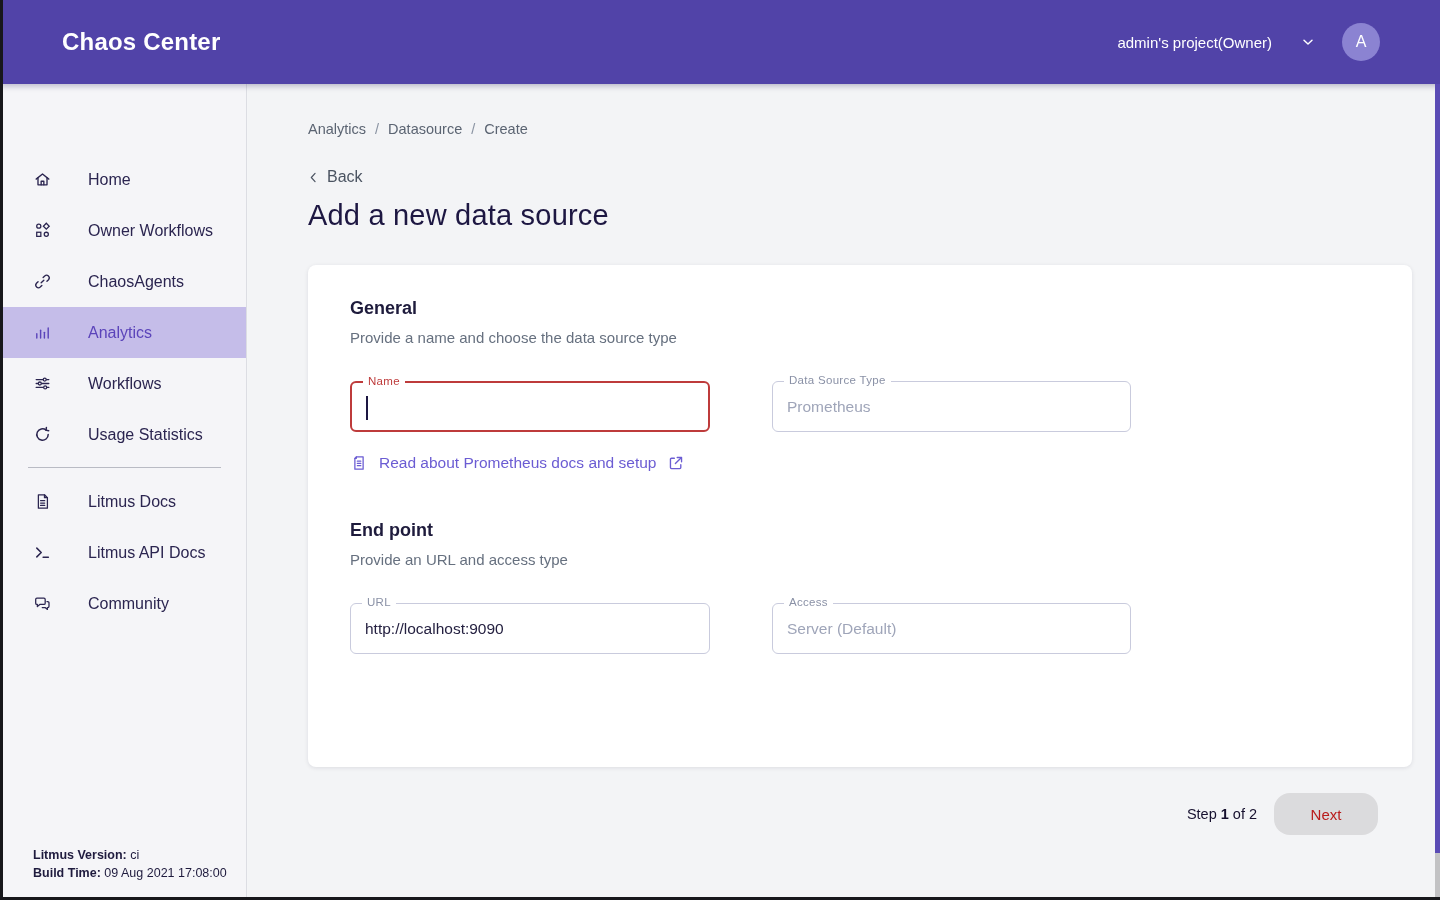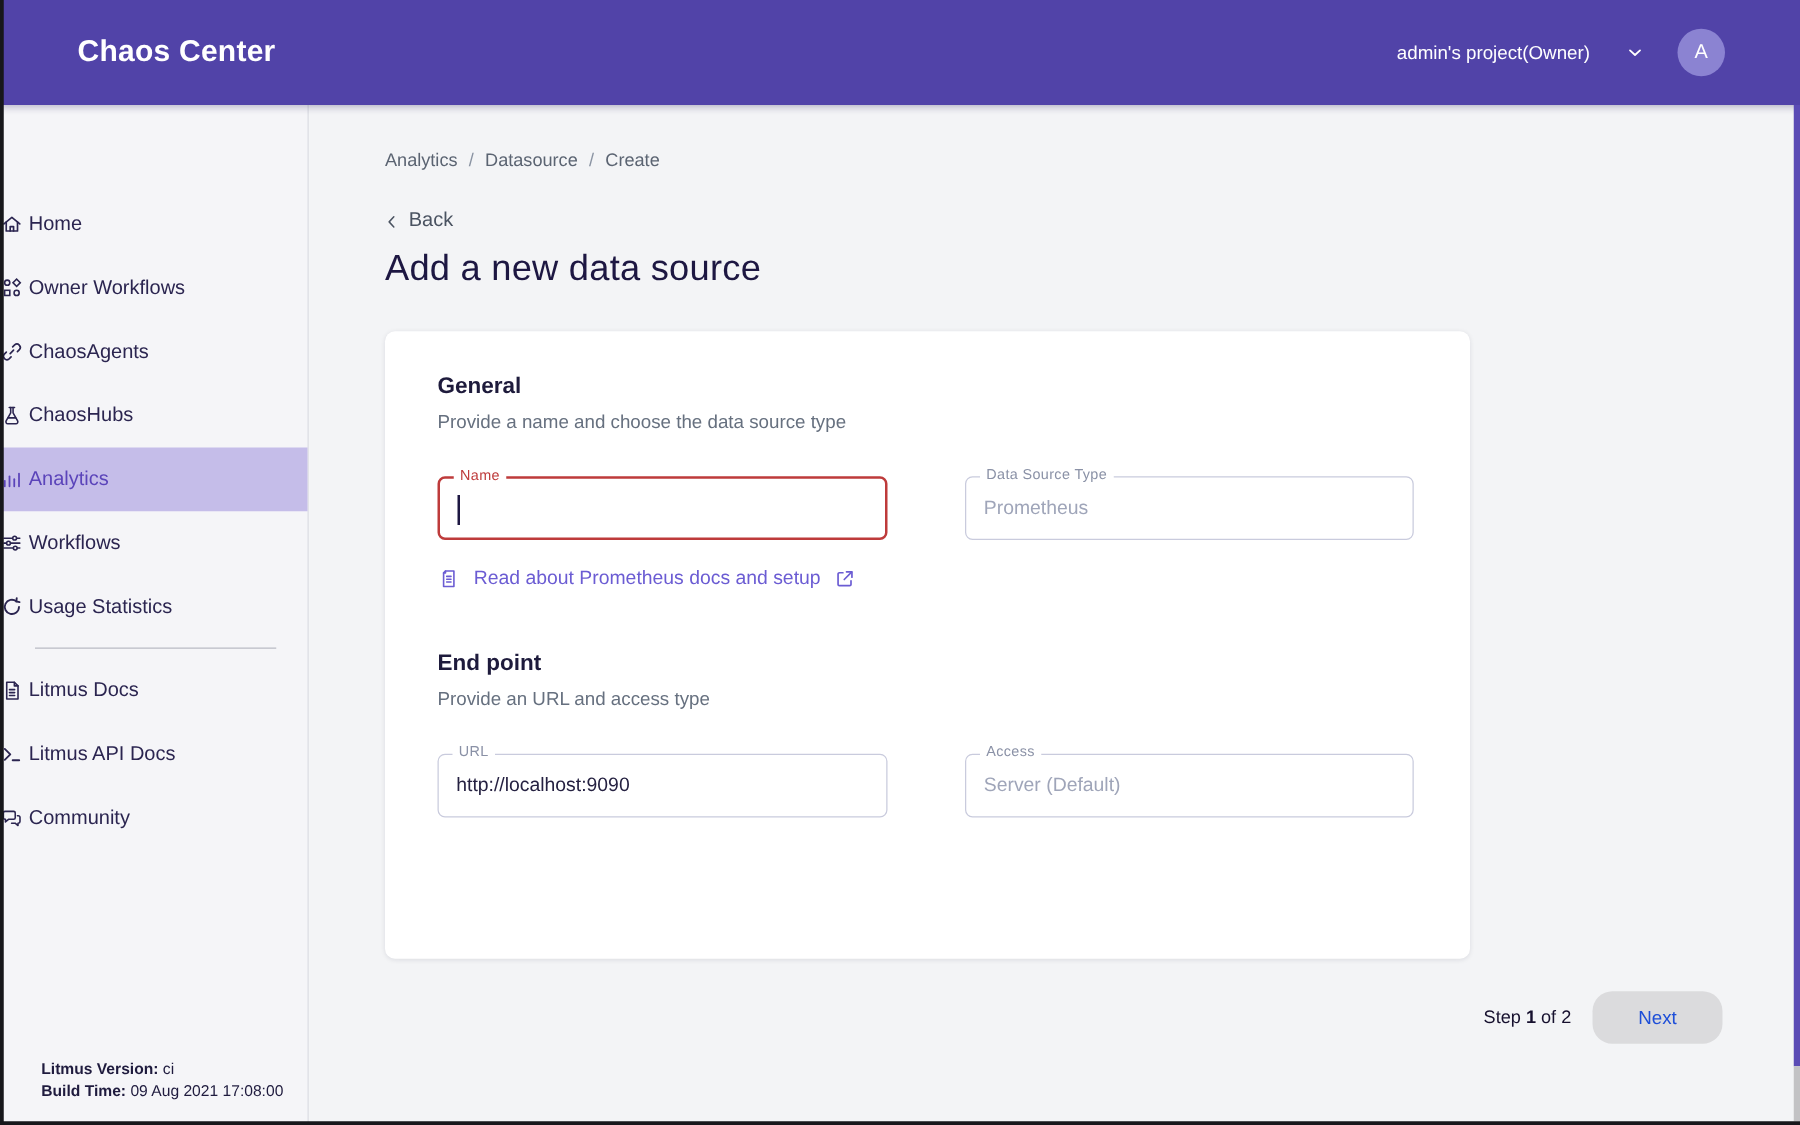--- a/index.html
+++ b/index.html
@@ -19,42 +19,42 @@
   .header-right { display:flex; align-items:center; margin-right:60px; gap:26px; }
   .project-select { display:flex; align-items:center; gap:28px; color:#fff; font-size:15px; cursor:pointer; }
   .project-select svg { width:16px; height:16px; stroke:#fff; }
   .avatar { width:38px; height:38px; border-radius:50%; background:#8B83D2; color:#fff;
             display:flex; align-items:center; justify-content:center; font-size:16px; cursor:pointer; }
 
   
   aside { position:absolute; left:0; top:78px; width:247px; height:822px; background:#F5F5F8;
           border-right:1px solid #DCDDE3; z-index:10; }
   .nav-primary { margin-top:76px; }
-  .nav-item { height:51px; display:flex; align-items:center; gap:4px;
+  .nav-item { height:51px; display:flex; align-items:center; padding-left:33px; gap:36px;
               font-size:16px; font-weight:500; color:#2B2550; cursor:pointer; }
   .nav-item svg { width:19px; height:19px; flex:0 0 19px; color:#2B2550; }
   .nav-item.selected { background:#C5BDE9; color:#5B44BA; }
   .nav-item.selected svg { color:#5B44BA; }
   .nav-divider { border-top:1px solid #B9BBC4; margin:7px 25px 8px 28px; }
   .version-info { position:absolute; left:33px; bottom:18px; font-size:12.5px; color:#1F1B3E; line-height:18px; }
   .version-info b { font-weight:700; }
 
   
   main { position:absolute; left:248px; top:78px; right:0; bottom:0; background:#F3F4F6; overflow:hidden; }
   main::before { content:""; position:absolute; top:0; left:0; right:0; height:8px;
                  background:linear-gradient(rgba(50,45,90,.10), rgba(50,45,90,0)); }
   .breadcrumb { margin:43px 0 0 60px; font-size:14.5px; color:#5B6472; display:flex; align-items:center; }
   .breadcrumb .crumb { cursor:pointer; }
   .breadcrumb .sep { padding:0 9px; color:#8A93A2; }
   .back-row { margin:31px 0 0 58px; display:flex; align-items:center; gap:6px; color:#4A5361;
               font-size:16px; cursor:pointer; width:fit-content; }
   .back-row svg { width:15px; height:15px; }
   .page-title { margin:13px 0 0 60px; font-size:29px; font-weight:500; color:#1D1742; letter-spacing:.2px; }
 
-  .card { margin:33px 0 0 60px; width:868px; height:502px; background:#fff; border-radius:8px;
+  .card { margin:33px 0 0 60px; width:1104px; height:502px; background:#fff; border-radius:8px;
           box-shadow:0 1px 4px rgba(20,18,50,.10); padding:33px 42px; }
   .section-heading { font-size:18px; font-weight:700; color:#1E1B3C; }
   .section-sub { margin-top:10px; font-size:15px; color:#66707F; }
   .form-row { display:flex; gap:62px; margin-top:35px; }
 
   .field { position:relative; width:360px; height:51px; border:1px solid #C9CBDD; border-radius:6px; background:#fff; }
   .field label { position:absolute; top:-8px; left:11px; background:#fff; padding:0 5px;
                  font-size:11.5px; color:#8A91A6; letter-spacing:.3px; }
   .field input { width:100%; height:100%; border:0; outline:0; background:transparent; padding:0 14px;
                  font-size:15.5px; font-family:inherit; color:#252141; }
@@ -67,21 +67,21 @@
                font-size:15.5px; cursor:pointer; width:fit-content; }
   .docs-link svg { width:18px; height:18px; }
 
   .section-gap { margin-top:48px; }
 
   .footer-row { width:1070px; margin:26px 0 0 60px; display:flex; justify-content:flex-end;
                 align-items:center; gap:17px; }
   .step-text { font-size:14.5px; color:#16102E; }
   .step-text .n { font-weight:700; padding:0 4px; }
   .next-btn { width:104px; height:42px; background:#DBDBDD; border:none; border-radius:16px;
-              font-family:inherit; font-size:15px; font-weight:500; color:#1d4ed8; cursor:default; }
+              font-family:inherit; font-size:15px; font-weight:500; color:#b91c1c; cursor:default; }
 
   
   .sb-thumb { position:absolute; right:0; top:84px; width:5px; height:769px; background:#5A4BB5; z-index:50; }
   .sb-rest  { position:absolute; right:0; top:853px; width:5px; height:44px; background:#C2C2C4; z-index:50; }
 </style>
 </head>
 <body>
 
 <div class="frame">
   <div class="edge-left"></div>
@@ -129,30 +129,20 @@
       </div>
       <div class="nav-item">
         <span style="display:flex">
             <svg viewBox="0 0 24 24" fill="none" stroke="currentColor" stroke-width="1.7" stroke-linecap="round">
               <path d="M10.3 13.7 L13.7 10.3"></path>
               <path d="M12.8 7 l2-2 a3.4 3.4 0 0 1 4.8 4.8 l-2 2"></path>
               <path d="M11.2 17 l-2 2 a3.4 3.4 0 0 1 -4.8 -4.8 l2 -2"></path>
             </svg>
           </span>
         <span>ChaosAgents</span>
-      </div>
-      <div class="nav-item">
-        <span style="display:flex">
-            <svg viewBox="0 0 24 24" fill="none" stroke="currentColor" stroke-width="1.6" stroke-linecap="round" stroke-linejoin="round">
-              <path d="M9.3 3.8 h5.4"></path>
-              <path d="M10.8 3.8 v5.4 L6.2 17.4 a1.9 1.9 0 0 0 1.7 2.8 h8.2 a1.9 1.9 0 0 0 1.7-2.8 L13.2 9.2 V3.8"></path>
-              <path d="M8.2 14.3 h7.6"></path>
-            </svg>
-          </span>
-        <span>ChaosHubs</span>
       </div>
       <div class="nav-item selected">
         <span style="display:flex">
             <svg viewBox="0 0 24 24" fill="none" stroke="currentColor" stroke-width="1.8" stroke-linecap="round">
               <path d="M4.8 19 V13.5"></path>
               <path d="M9.6 19 V9"></path>
               <path d="M14.4 19 V11.8"></path>
               <path d="M19.2 19 V6.2"></path>
             </svg>
           </span>

